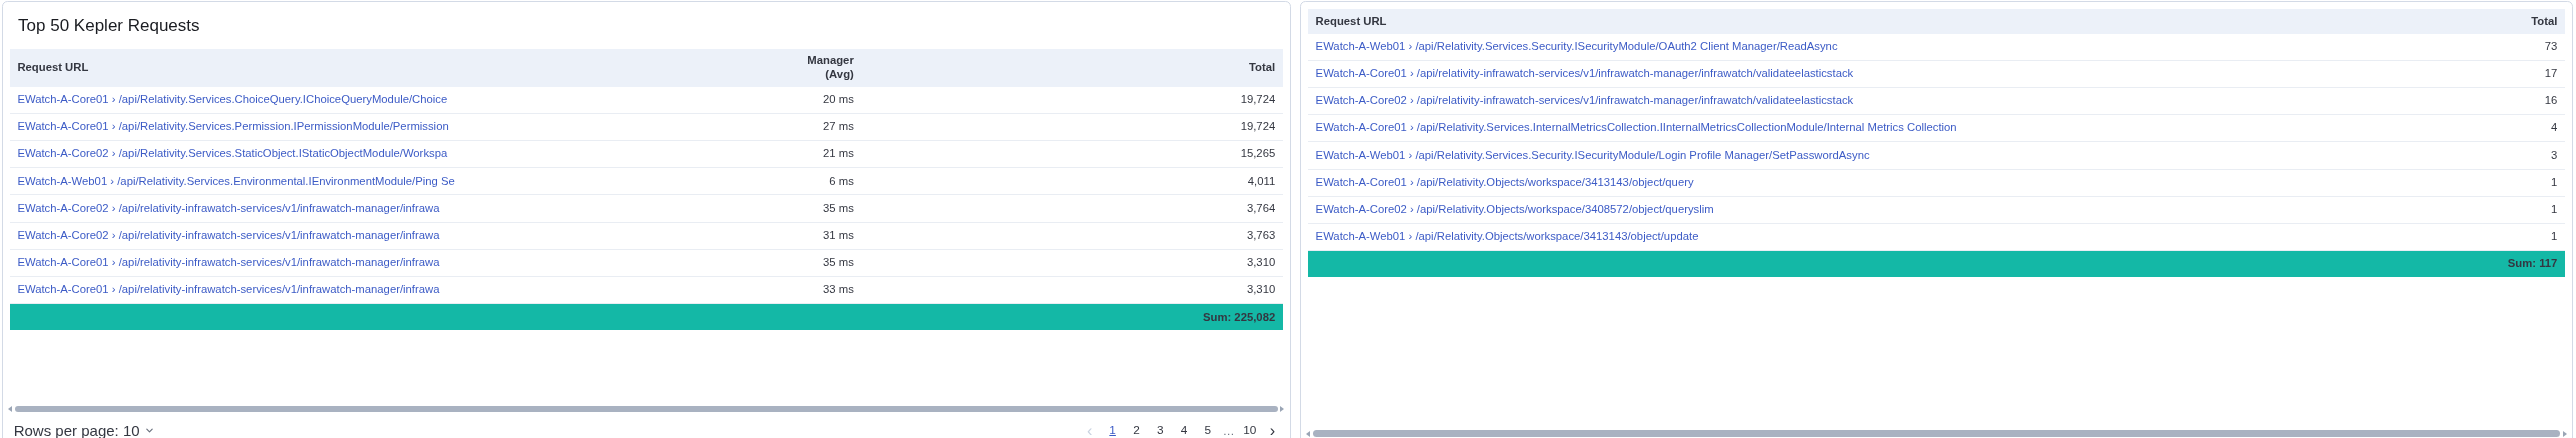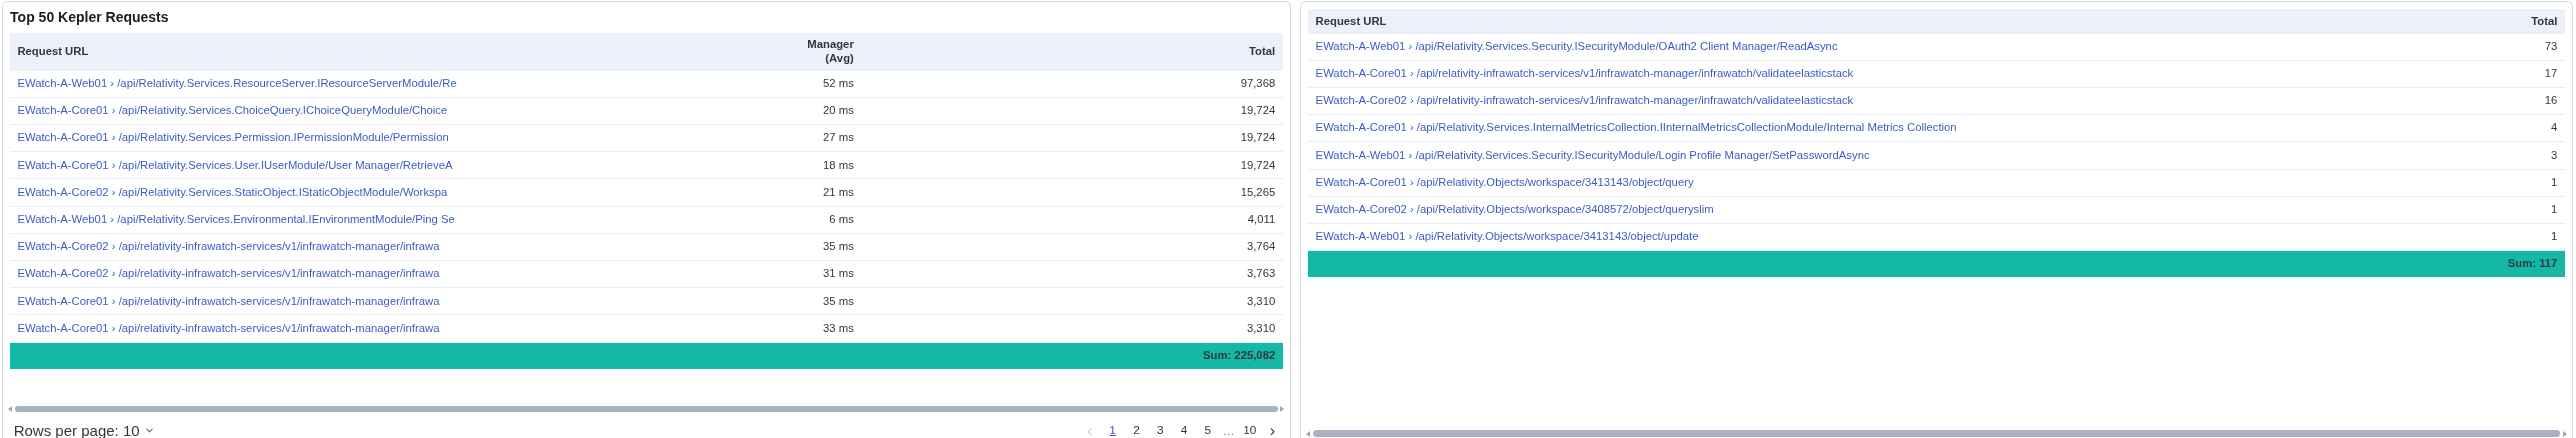--- a/index.html
+++ b/index.html
@@ -16,22 +16,22 @@
     position:absolute; top:0.9px; height:446px;
     background:#ffffff;
     border:0.9px solid #D3DAE6;
     border-radius:5.4px;
     padding:7.3px;
   }
   .panel-left  { left:1.8px;    width:1289px; }
   .panel-right { left:1300px; width:1273px; }
 
   .panel-title {
-    margin:0; padding:1.8px 0 8.2px 0;
-    font-size:14px; line-height:13.6px; font-weight:700;
+    margin:8px; padding:1.8px 0 8.2px 0;
+    font-size:17px; line-height:13.6px; font-weight:400;
     color:#1a1c21;
   }
 
   table.grid {
     width:100%;
     border-collapse:collapse;
     table-layout:fixed;
     font-size:11.3px;
   }
   thead th {
@@ -120,44 +120,30 @@
     <thead>
       <tr>
         <th>Request URL</th>
         <th class="num">Manager (Avg)</th>
         <th class="num">Total</th>
       </tr>
     </thead>
     <tbody>
       <tr>
         <td>
-            <a class="req-link">EWatch-A-Web01 › /api/Relativity.Services.ResourceServer.IResourceServerModule/Re</a>
-          </td>
-        <td class="num">52 ms</td>
-        <td class="num">97,368</td>
-      </tr>
-      <tr>
-        <td>
             <a class="req-link">EWatch-A-Core01 › /api/Relativity.Services.ChoiceQuery.IChoiceQueryModule/Choice</a>
           </td>
         <td class="num">20 ms</td>
         <td class="num">19,724</td>
       </tr>
       <tr>
         <td>
             <a class="req-link">EWatch-A-Core01 › /api/Relativity.Services.Permission.IPermissionModule/Permission</a>
           </td>
         <td class="num">27 ms</td>
-        <td class="num">19,724</td>
-      </tr>
-      <tr>
-        <td>
-            <a class="req-link">EWatch-A-Core01 › /api/Relativity.Services.User.IUserModule/User Manager/RetrieveA</a>
-          </td>
-        <td class="num">18 ms</td>
         <td class="num">19,724</td>
       </tr>
       <tr>
         <td>
             <a class="req-link">EWatch-A-Core02 › /api/Relativity.Services.StaticObject.IStaticObjectModule/Workspa</a>
           </td>
         <td class="num">21 ms</td>
         <td class="num">15,265</td>
       </tr>
       <tr>

